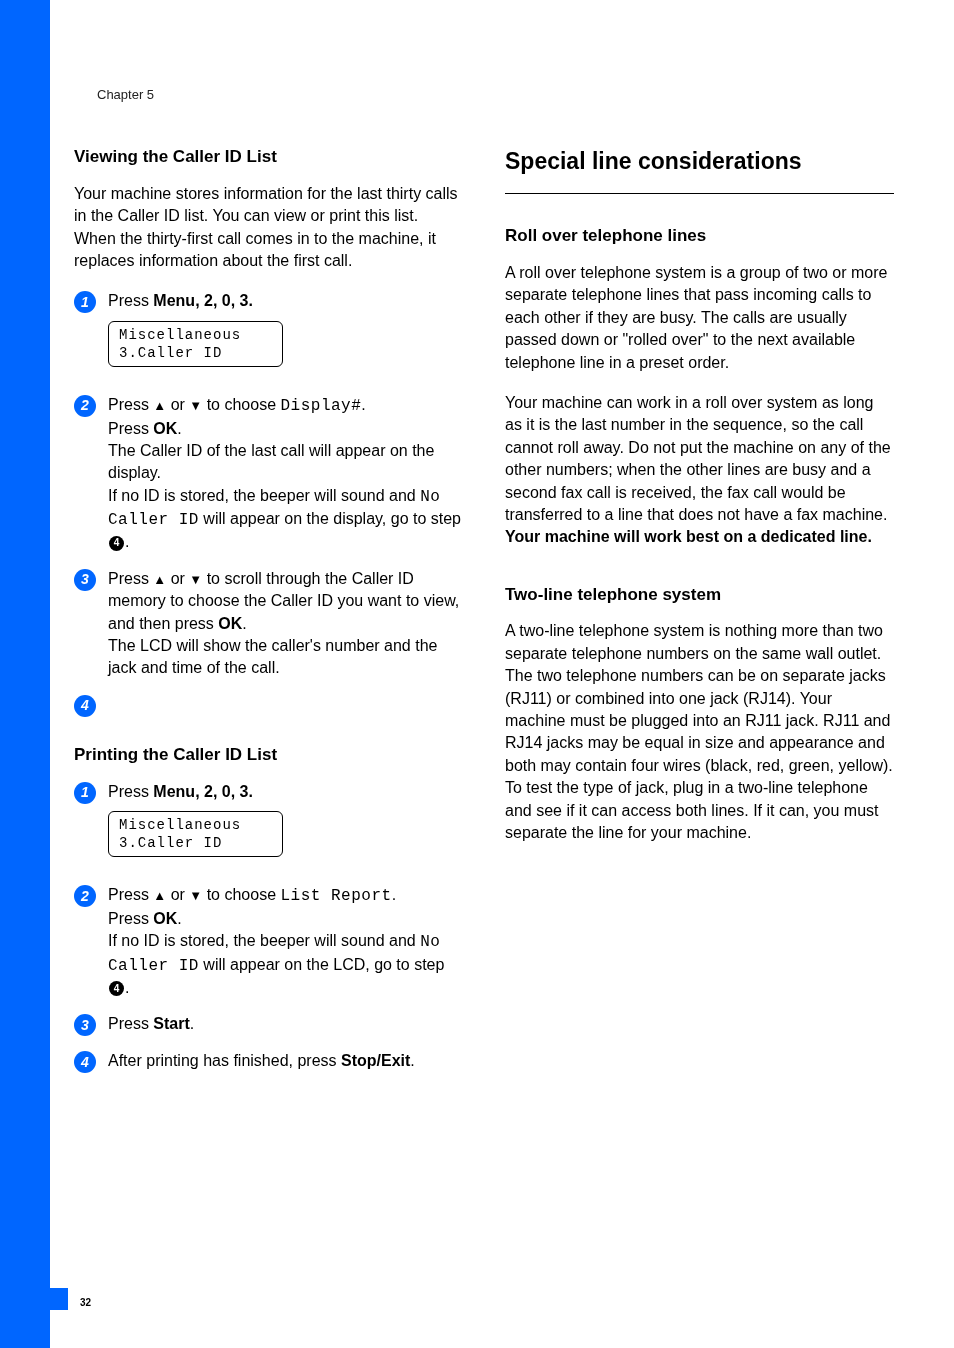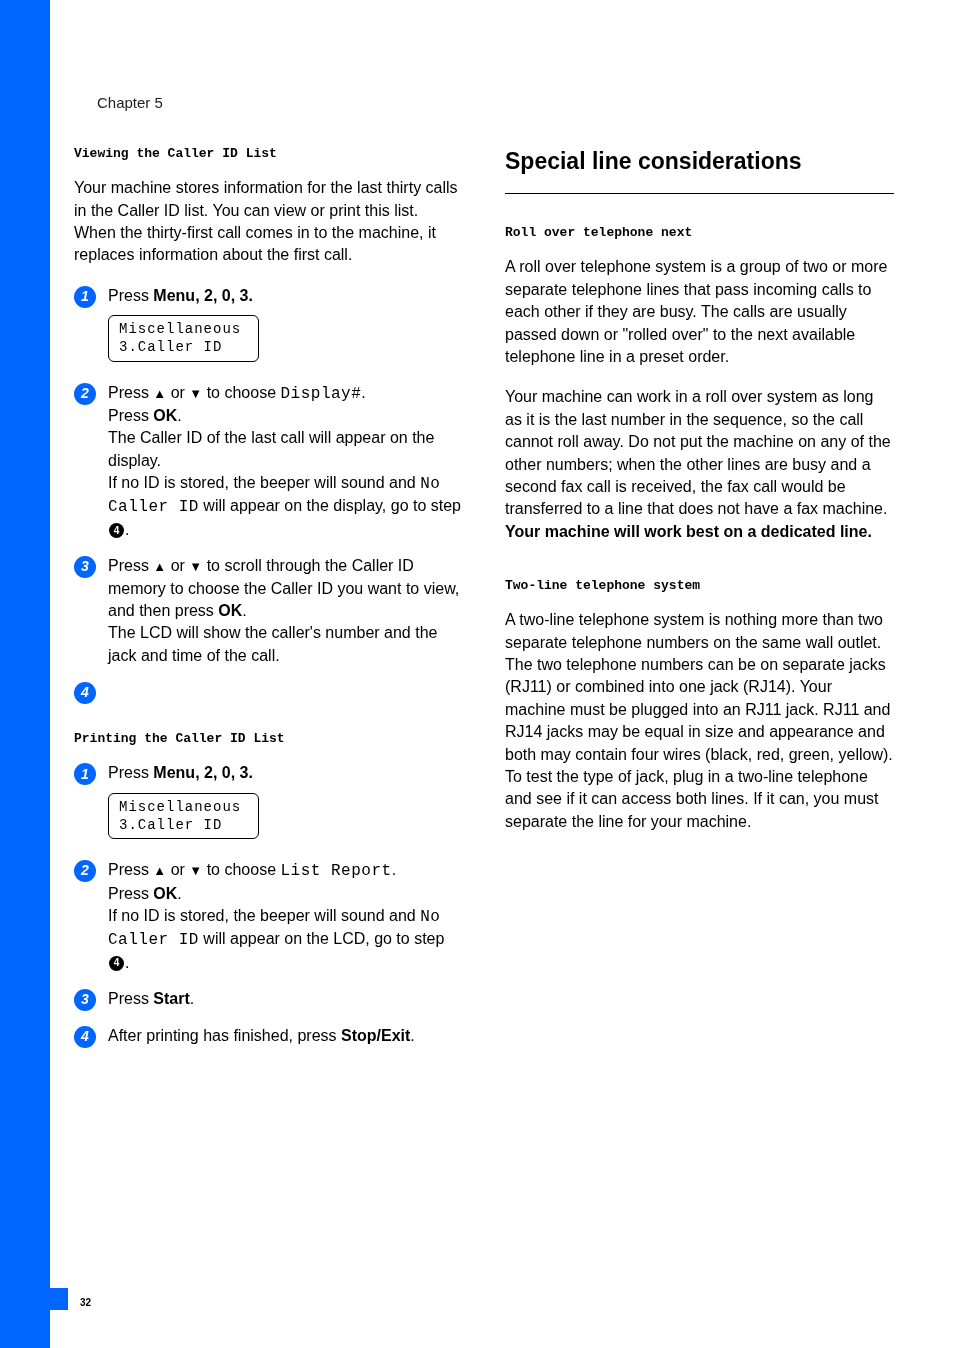--- a/index.html
+++ b/index.html
@@ -20,38 +20,37 @@
       background: #0066ff;
     }
     .blue-stripe-bottom {
       position: absolute;
       bottom: 38px; left: 0;
       width: 68px; height: 22px;
       background: #0066ff;
     }
     .chapter-header {
       position: absolute;
-      top: 92px; left: 97px;
-      font-size: 15px;
+      top: 86px; left: 97px;
+      font-size: 13px;
       color: #222;
     }
     .content {
       position: absolute;
       top: 145px;
       left: 74px;
       right: 60px;
       display: flex;
       gap: 42px;
     }
     .col { width: 390px; }
     .h2 {
-      font-size: 13px;
+      font-size: 17px;
       font-weight: bold;
       margin-bottom: 14px;
-      font-family: Liberation Mono, monospace;
     }
     .h1 {
       font-size: 23px;
       font-weight: bold;
       margin-bottom: 16px;
     }
     .hr {
       border: none;
       border-top: 1px solid #000;
       margin-bottom: 30px;
@@ -90,22 +89,22 @@
     }
     .step-body {
       flex: 1;
     }
     .lcd-box {
       border: 1.5px solid #000;
       border-radius: 6px;
       padding: 4px 10px;
       font-family: "Courier New", monospace;
       letter-spacing: 1px;
-      width: 151px;
-      margin: 8px 0 6px 0;
+      width: 175px;
+      margin: 8px 0 13px 0;
       font-size: 14px;
       line-height: 1.3;
     }
     .bold { font-weight: bold; }
     .mono { font-family: "Courier New", monospace; letter-spacing: 0.5px; }
     .arrow { font-size: 13px; }
     .page-num {
       position: absolute;
       bottom: 38px; left: 80px;
       font-size: 10px;
@@ -194,21 +193,21 @@
       <div class="step-body">
         <span>After printing has finished, press </span><span class="bold">Stop/Exit</span><span>.</span>
       </div>
     </div>
   </div>
 
   <div class="col">
     <div class="h1">Special line considerations</div>
     <hr class="hr">
 
-    <div class="h2">Roll over telephone next</div>
+    <div class="h2">Roll over telephone lines</div>
     <div class="para">A roll over telephone system is a group of two or more separate telephone lines that pass incoming calls to each other if they are busy. The calls are usually passed down or "rolled over" to the next available telephone line in a preset order.</div>
     <div class="para" style="margin-bottom:34px;">
       <span>Your machine can work in a roll over system as long as it is the last number in the sequence, so the call cannot roll away. Do not put the machine on any of the other numbers; when the other lines are busy and a second fax call is received, the fax call would be transferred to a line that does not have a fax machine. </span><span class="bold">Your machine will work best on a dedicated line.</span>
     </div>
 
     <div class="h2">Two-line telephone system</div>
     <div class="para">A two-line telephone system is nothing more than two separate telephone numbers on the same wall outlet. The two telephone numbers can be on separate jacks (RJ11) or combined into one jack (RJ14). Your machine must be plugged into an RJ11 jack. RJ11 and RJ14 jacks may be equal in size and appearance and both may contain four wires (black, red, green, yellow). To test the type of jack, plug in a two-line telephone and see if it can access both lines. If it can, you must separate the line for your machine.</div>
   </div>
 </div>
 

